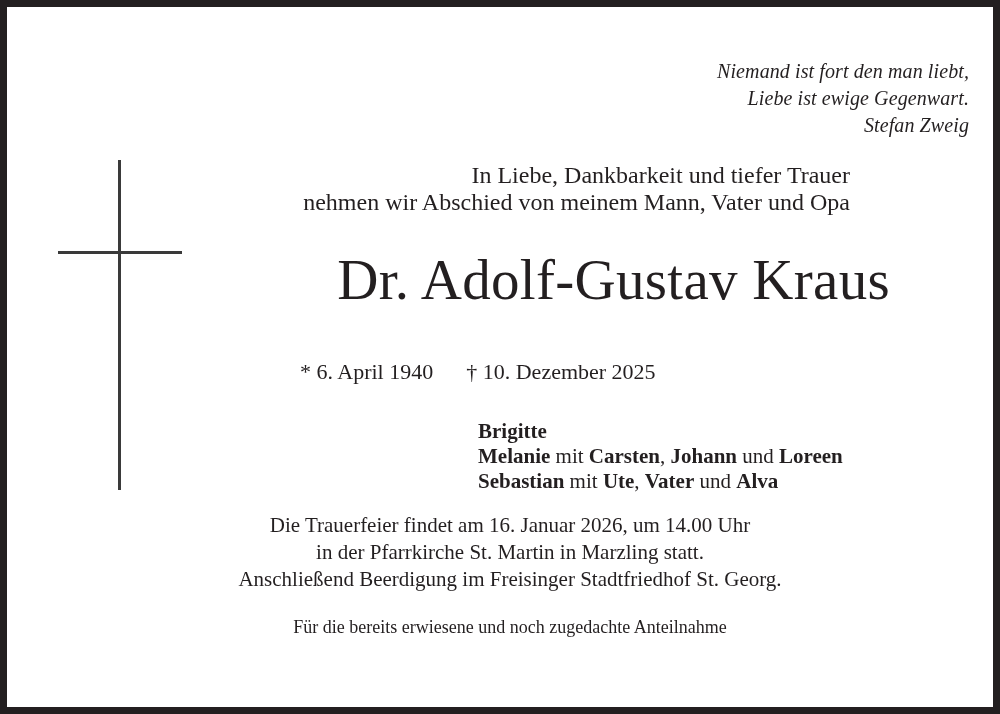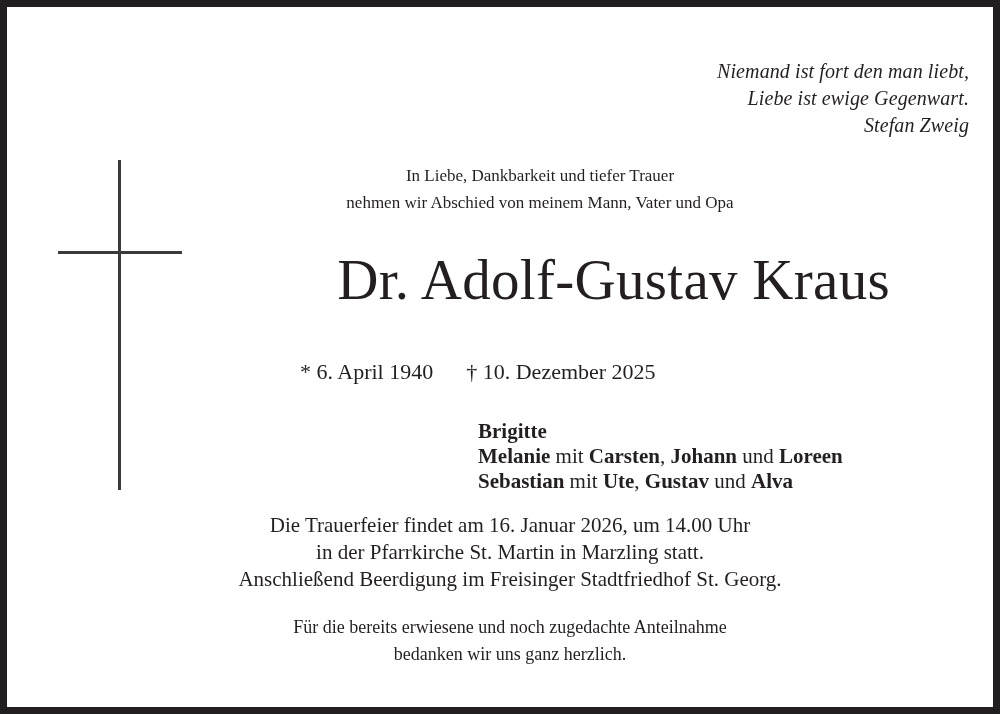--- a/index.html
+++ b/index.html
@@ -11,22 +11,22 @@
       position: absolute; left: 0; top: 0; width: 1000px; height: 714px;
       box-sizing: border-box; border: 7px solid #231f20; background: #fff;
     }
     .quote {
       position: absolute; right: 31px; top: 58px; text-align: right;
       font-style: italic; font-size: 20px; line-height: 27px; letter-spacing: 0.1px;
     }
     .cross-v { position: absolute; left: 118px; top: 160px; width: 3px; height: 330px; background: #3a3a3a; }
     .cross-h { position: absolute; left: 58px; top: 251px; width: 124px; height: 3px; background: #3a3a3a; }
     .intro {
-      position: absolute; left: 230px; width: 620px; top: 162px; text-align: center;
-      font-size: 17px; line-height: 27px;
+      position: absolute; left: 230px; width: 620px; top: 162px; text-align: right;
+      font-size: 24px; line-height: 27px;
     }
     .name {
       position: absolute; left: 180px; width: 710px; top: 245px; text-align: right;
       font-size: 57px; line-height: 70px; letter-spacing: 0.3px;
     }
     .dates {
       position: absolute; left: 300px; width: 470px; top: 358px; text-align: left;
       font-size: 22px; line-height: 28px; white-space: pre;
     }
     .family {
@@ -66,25 +66,24 @@
 
 <div class="name">Dr. Adolf-Gustav Kraus</div>
 
 <div class="dates"><span>* 6. April 1940</span>      <span>† 10. Dezember 2025</span></div>
 
 <div class="family">
   <span class="line">
     <b>Brigitte</b>
   </span>
   <span class="line"><b>Melanie</b><span> mit </span><b>Carsten</b><span>, </span><b>Johann</b><span> und </span><b>Loreen</b></span>
-  <span class="line"><b>Sebastian</b><span> mit </span><b>Ute</b><span>, </span><b>Gustav</b><span> und </span><b>Alva</b></span>
+  <span class="line"><b>Sebastian</b><span> mit </span><b>Ute</b><span>, </span><b>Vater</b><span> und </span><b>Alva</b></span>
 </div>
 
 <div class="ceremony">
   <span class="line">Die Trauerfeier findet am 16. Januar 2026, um 14.00 Uhr</span>
   <span class="line">in der Pfarrkirche St. Martin in Marzling statt.</span>
   <span class="line">Anschließend Beerdigung im Freisinger Stadtfriedhof St. Georg.</span>
 </div>
 
 <div class="thanks">
   <span class="line">Für die bereits erwiesene und noch zugedachte Anteilnahme</span>
-  <span class="line">bedanken wir uns ganz herzlich.</span>
 </div>
 
 </body></html>

